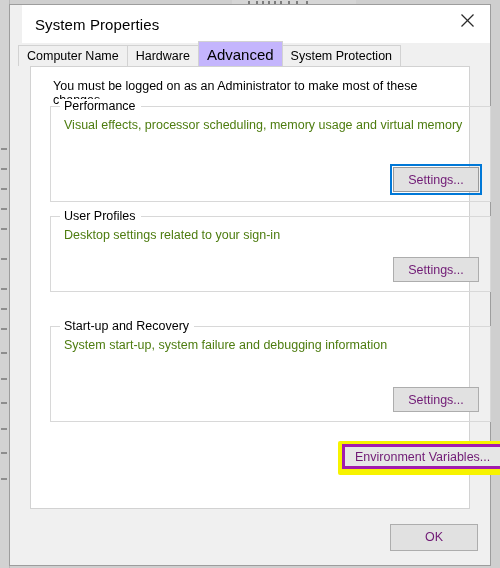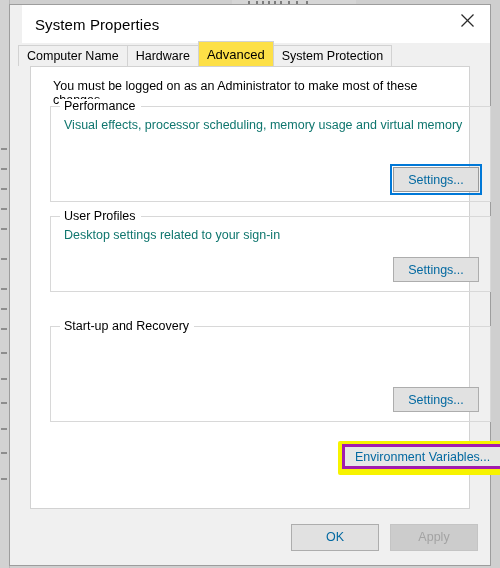--- a/index.html
+++ b/index.html
@@ -104,27 +104,27 @@
     padding: 3px 8px 3px 8px;
     margin-right: -1px;
     box-sizing: border-box;
     height: 21px;
     line-height: 15px;
     cursor: default;
     white-space: nowrap;
     margin-top: 18px;
   }
   .tab.active {
-    background: #fde047;
+    background: #c4b5fd;
     height: 25px;
     padding-top: 5px;
     border-color: #d2d2d2;
     position: relative;
     z-index: 3;
-    font-size: 13px;
+    font-size: 15px;
     text-align: right;
   }
 
   
   #tabpage {
     flex: 1 1 auto;
     background: #ffffff;
     border: 1px solid #d2d2d2;
     margin: 0 20px;
     box-sizing: border-box;
@@ -152,26 +152,26 @@
     top: -8px;
     left: 9px;
     background: #ffffff;
     padding: 0 5px 0 4px;
     font-size: 12.5px;
     color: #000;
     white-space: nowrap;
   }
   .groupbox .desc {
     font-size: 12.5px;
-    color: #0f766e;
+    color: #4d7c0f;
     margin: 11px 0 0 13px;
   }
   .btn {
     font-size: 12.5px;
-    color: #0369a1;
+    color: #701a75;
     background: #e1e1e1;
     border: 1px solid #adadad;
     box-sizing: border-box;
     height: 25px;
     min-width: 86px;
     padding: 0 10px;
     display: inline-flex;
     align-items: center;
     justify-content: center;
     cursor: default;
@@ -300,27 +300,27 @@
     </div>
 
     <div class="groupbox" id="group-userprofiles">
       <span class="legend">User Profiles</span>
       <div class="desc">Desktop settings related to your sign-in</div>
       <div class="btn group-btn">Settings...</div>
     </div>
 
     <div class="groupbox" id="group-startup">
       <span class="legend">Start-up and Recovery</span>
+      <div class="desc">System start-up, system failure and debugging information</div>
       <div class="btn group-btn">Settings...</div>
     </div>
 
     <div id="env-wrap">
       <div class="btn" id="env-button">Environment Variables...</div>
     </div>
 
   </div>
 
   <div id="footer">
     <div class="btn">OK</div>
-    <div class="btn disabled">Apply</div>
   </div>
 
 </div>
 
 </body></html>

